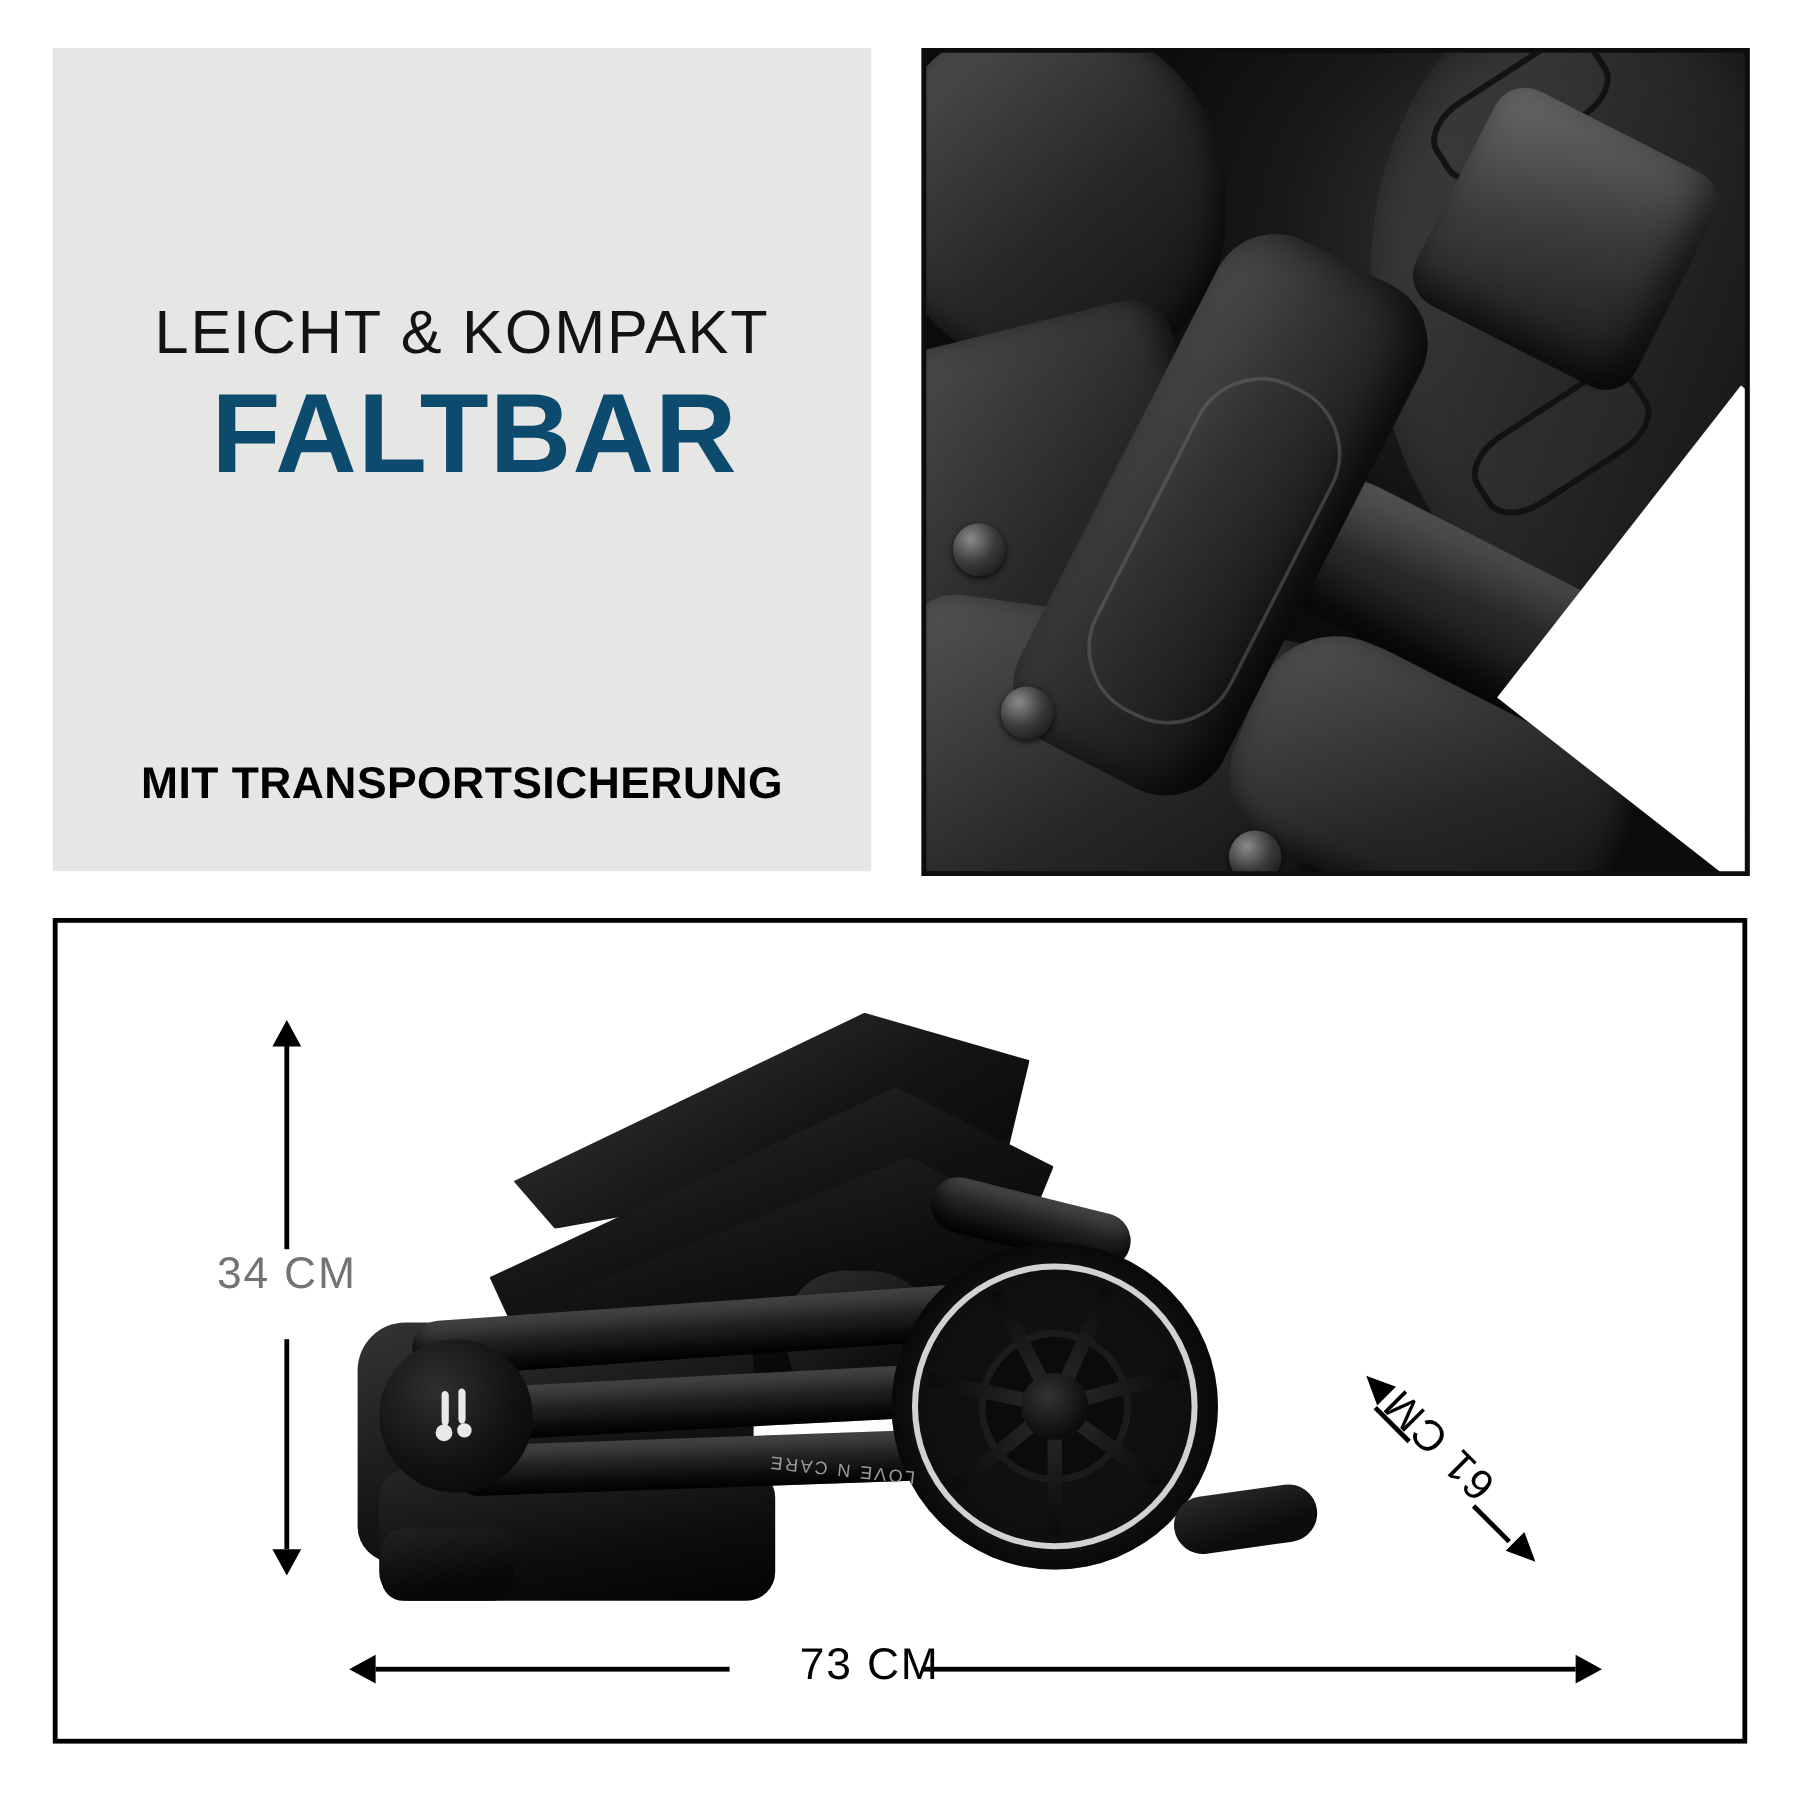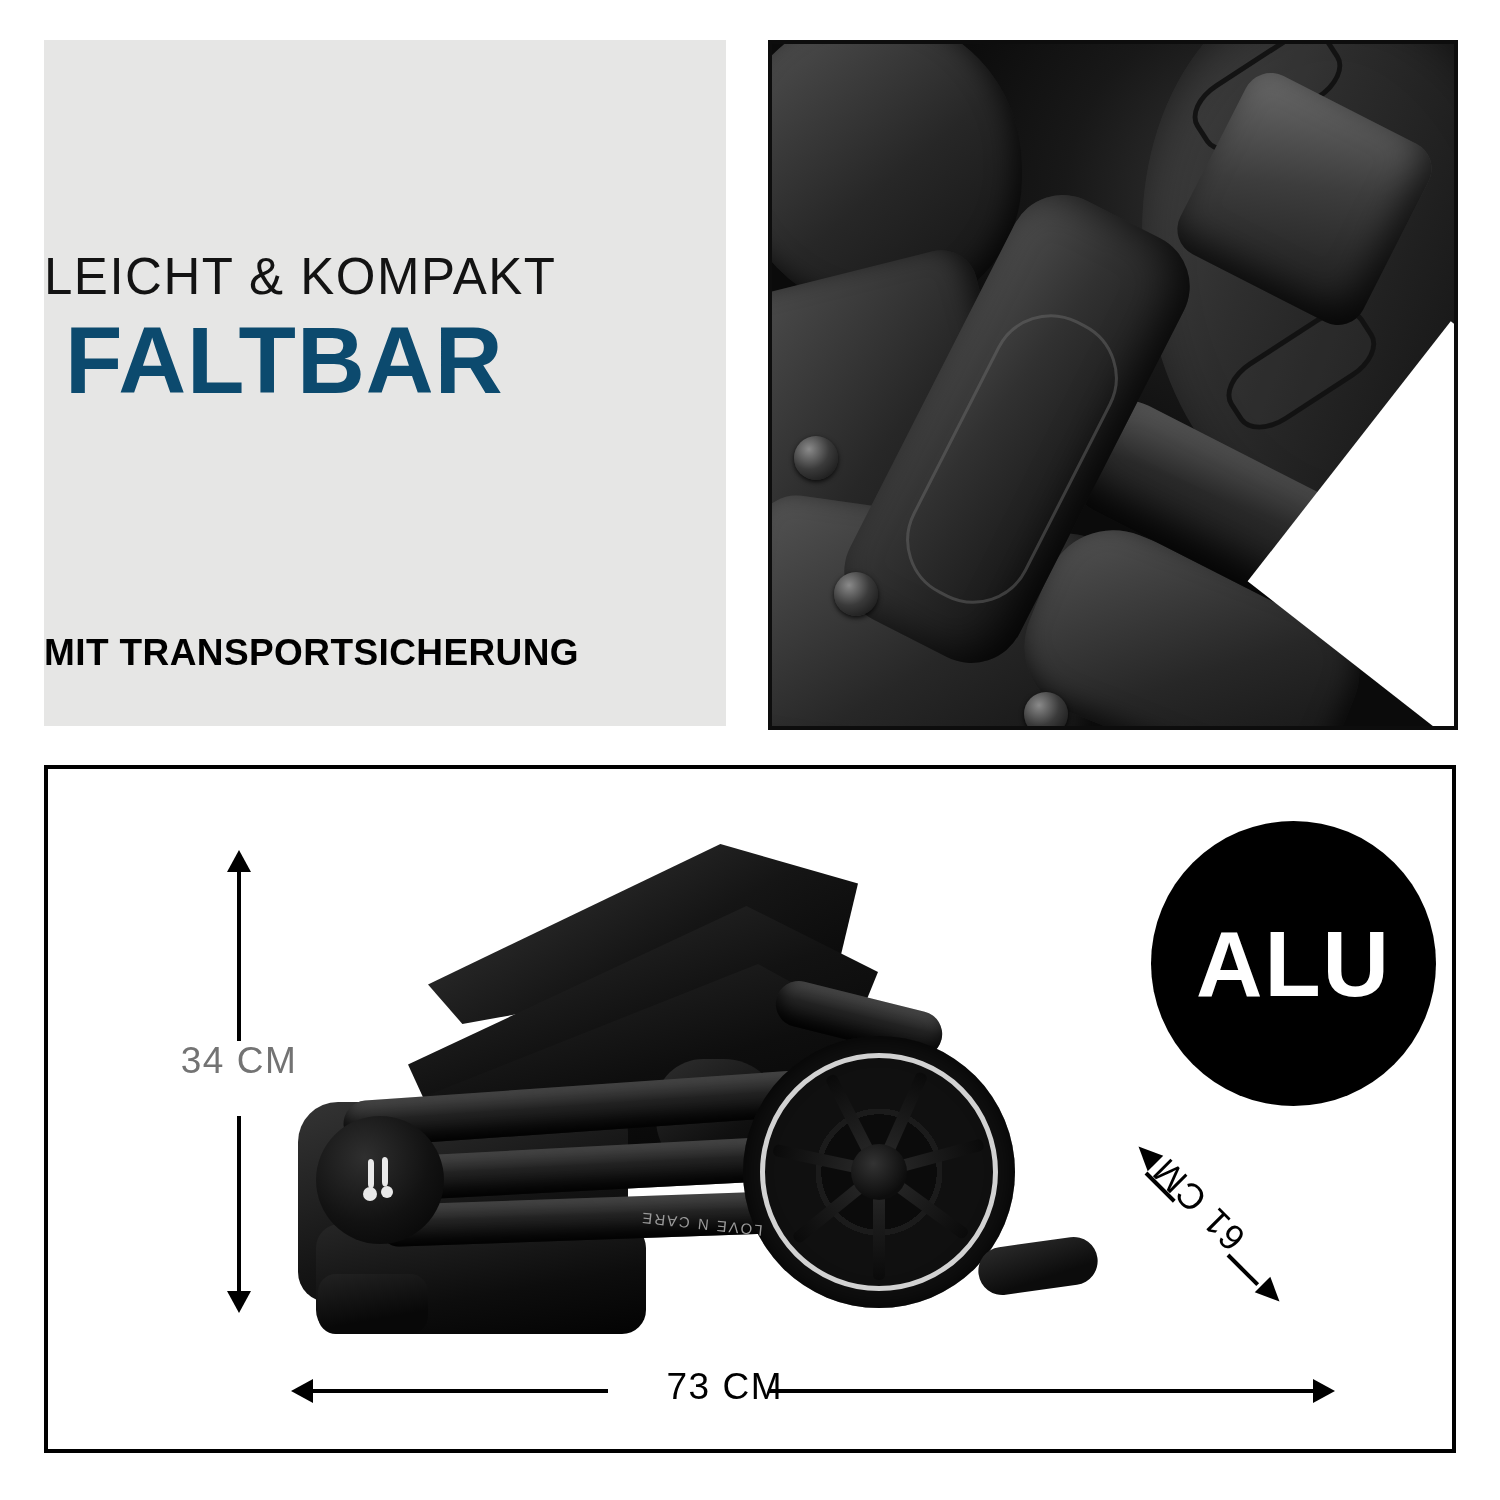--- a/index.html
+++ b/index.html
@@ -23,21 +23,21 @@
     width: 682px;
     height: 686px;
     background: #e6e6e5;
     box-sizing: border-box;
   }
   #headline-block {
     position: absolute;
     left: 0;
     right: 0;
     top: 210px;
-    text-align: left;
+    text-align: center;
   }
   #headline-kicker {
     font-size: 51px;
     letter-spacing: 1.5px;
     color: #131313;
     font-weight: 400;
     line-height: 1.05;
     white-space: nowrap;
   }
   #headline-main {
@@ -48,21 +48,21 @@
     line-height: 1.08;
     margin-top: 6px;
     white-space: nowrap;
     padding-left: 21px;
   }
   #subline {
     position: absolute;
     left: 0;
     right: 0;
     bottom: 52px;
-    text-align: left;
+    text-align: center;
     font-size: 37px;
     font-weight: 700;
     letter-spacing: 0.4px;
     color: #000000;
     white-space: nowrap;
   }
 
   
   #photo-panel {
     position: absolute;
@@ -543,17 +543,14 @@
   </div>
 
   <div id="d-dim">
     <div id="d-arrow-up"></div>
     <div id="d-line-a"></div>
     <div id="d-label">61 CM</div>
     <div id="d-line-b"></div>
     <div id="d-arrow-down"></div>
   </div>
 
-  <div id="alu-badge">
-    <span id="alu-text">ALU</span>
-  </div>
 
 </div>
 
 </body></html>

